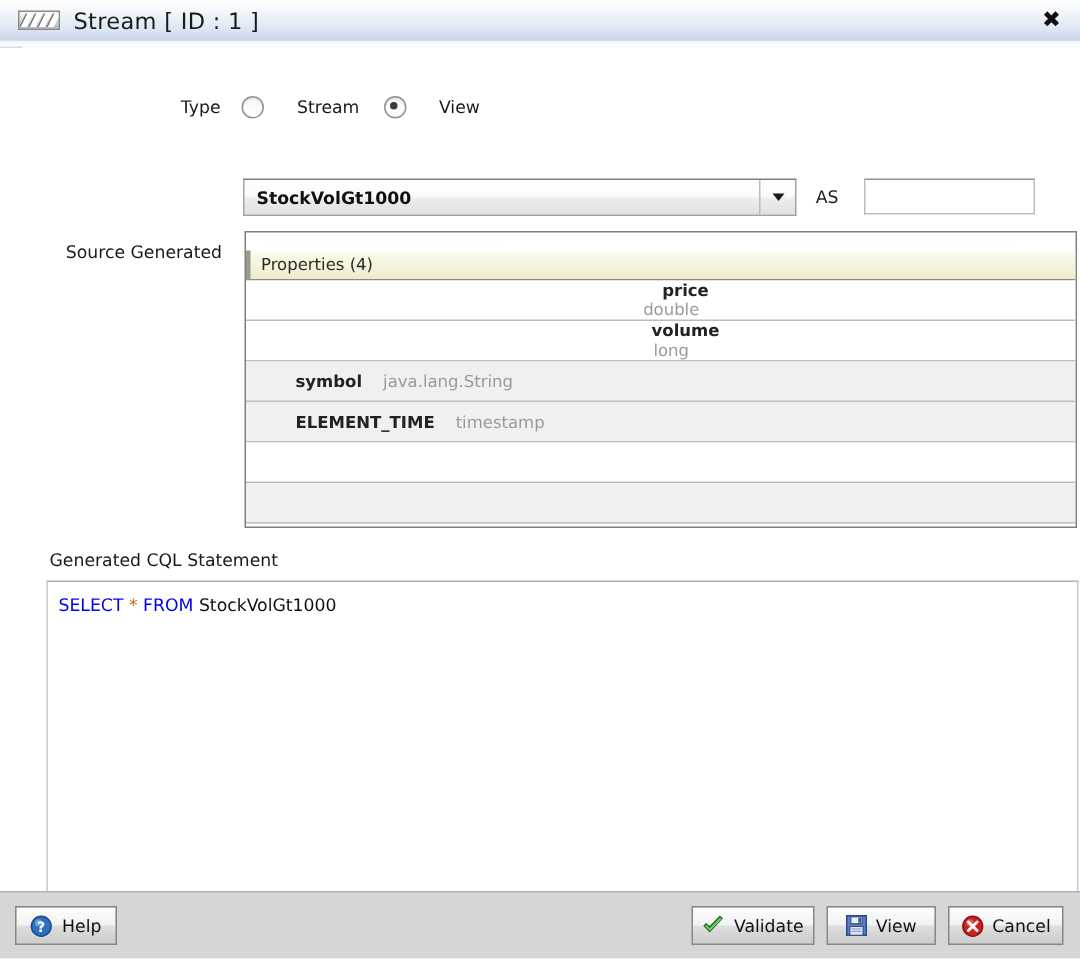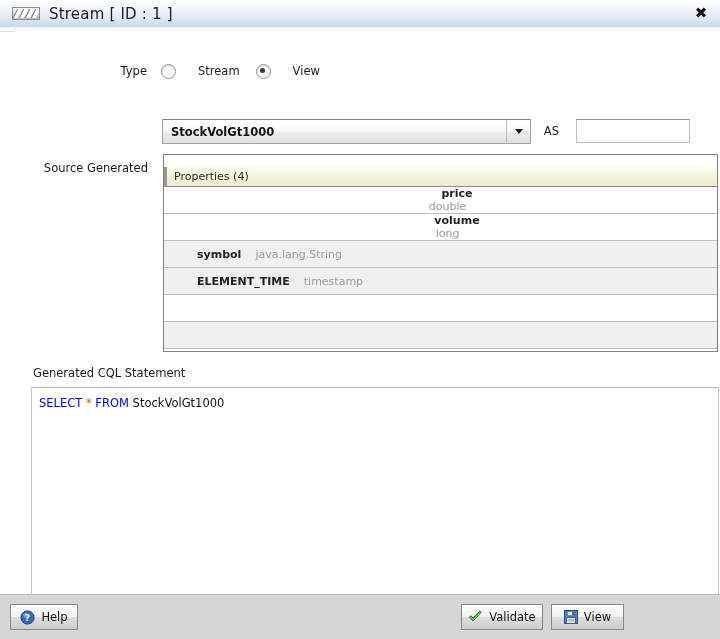--- a/index.html
+++ b/index.html
@@ -384,13 +384,21 @@
       <rect x="0.5" y="0.5" width="13" height="13" fill="#5b7fc4" stroke="#2c4a85" stroke-width="1"></rect>
       <rect x="3.2" y="1.2" width="7.6" height="4.6" fill="#e9eef8" stroke="#2c4a85" stroke-width="0.7"></rect>
       <rect x="8.2" y="1.8" width="2" height="3.4" fill="#3a5a9c"></rect>
       <rect x="2.6" y="7.6" width="8.8" height="5.9" fill="#dfe7f5" stroke="#2c4a85" stroke-width="0.7"></rect>
       <rect x="3.8" y="8.9" width="6.4" height="0.8" fill="#8fa4cc"></rect>
       <rect x="3.8" y="10.5" width="6.4" height="0.8" fill="#8fa4cc"></rect>
     </svg>
     <span class="btn-label">View</span>
   </div>
 
+  <div class="btn" id="cancel-button">
+    <svg class="ic" width="15" height="15" viewBox="0 0 15 15">
+      <circle cx="7.5" cy="7.5" r="6.6" fill="#cf2020" stroke="#8d1111" stroke-width="1"></circle>
+      <circle cx="5.6" cy="5.2" r="2.4" fill="#f07a7a" opacity="0.7"></circle>
+      <path d="M4.6 4.6 L10.4 10.4 M10.4 4.6 L4.6 10.4" stroke="#ffffff" stroke-width="1.9" stroke-linecap="round"></path>
+    </svg>
+    <span class="btn-label">Cancel</span>
+  </div>
 </div>
 
 </body></html>

